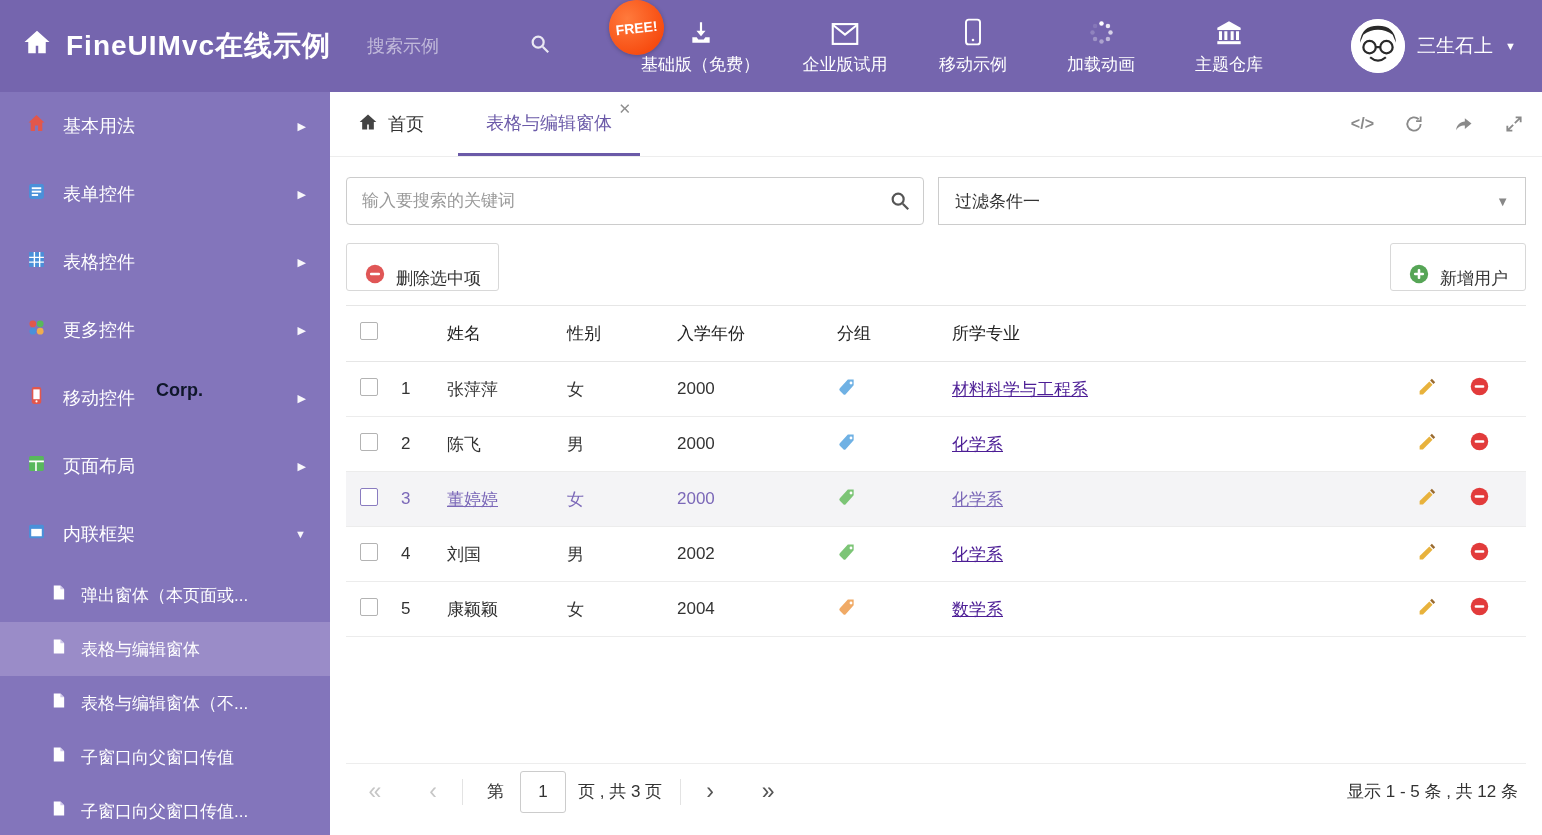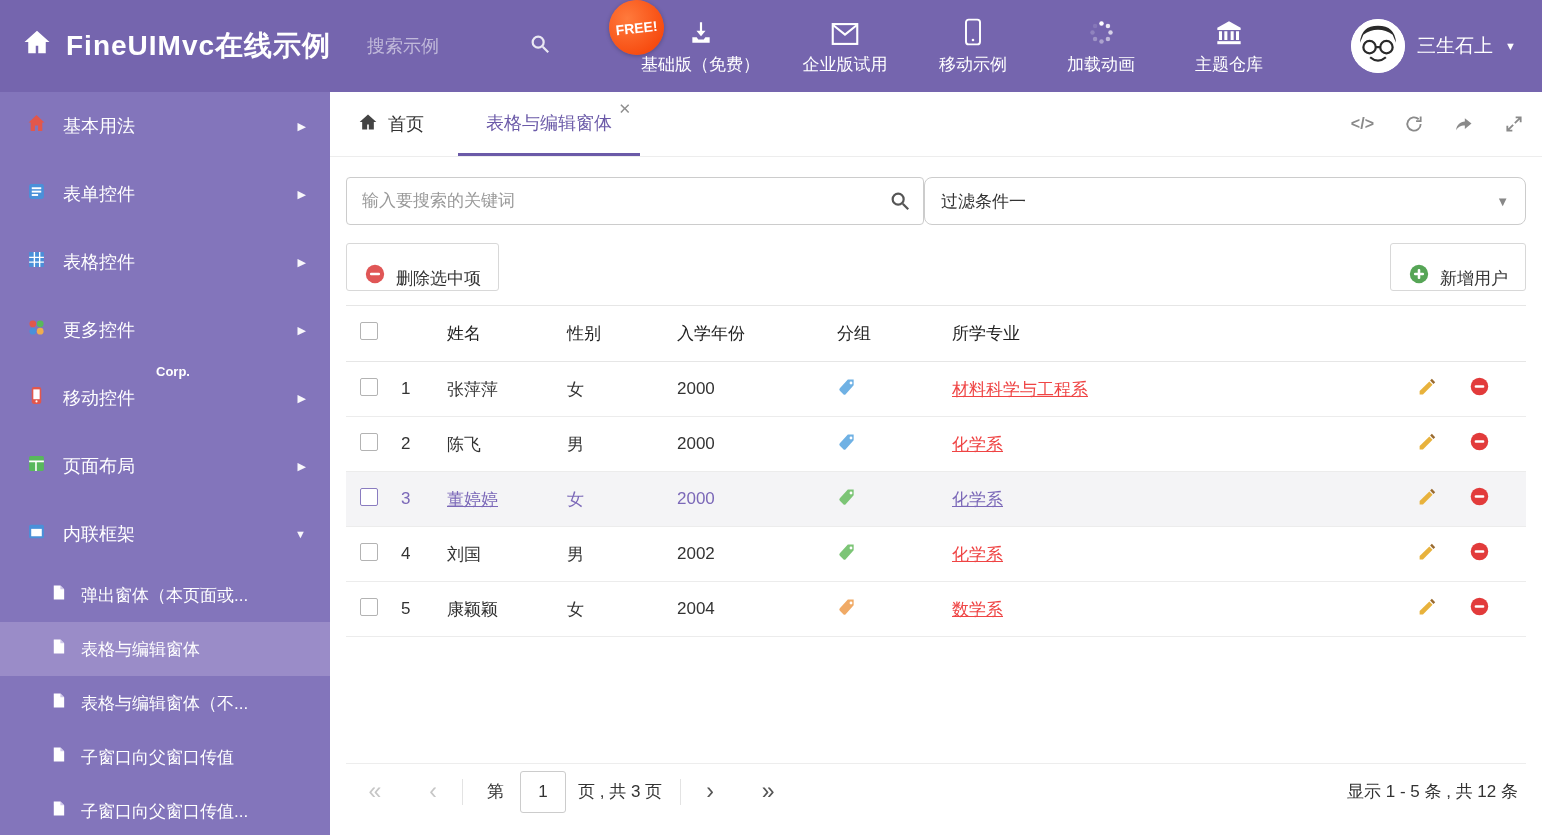--- a/index.html
+++ b/index.html
@@ -32,54 +32,54 @@
     box-shadow: 0 1px 4px rgba(0,0,0,.25);
   }
   .huser { display: flex; align-items: center; gap: 12px; margin-left: auto; padding-right: 26px; font-size: 19px; cursor: pointer; }
   .avatar { width: 54px; height: 54px; border-radius: 50%; overflow: hidden; background: #fff; flex: none; }
   .huser .caret { font-size: 11px; }
 
   
   .sidebar { position: absolute; top: 92px; left: 0; width: 330px; bottom: 0; background: #8375bb; overflow: hidden; }
   .side-item { height: 68px; display: flex; align-items: center; gap: 17px; padding: 0 24px 0 27px; color: #fff; font-size: 18px; cursor: pointer; }
   .side-item .arrow { margin-left: auto; font-size: 11px; opacity: .95; }
-  .side-item .corp { color: #ffffff; font-size: 13px; font-weight: bold; margin-left: 4px; align-self: flex-start; }
+  .side-item .corp { color: #0f172a; font-size: 18px; font-weight: bold; margin-left: 4px; align-self: flex-start; margin-top: 16px; }
   .side-sub { height: 54px; display: flex; align-items: center; gap: 14px; padding-left: 50px; color: #fff; font-size: 17px; cursor: pointer; }
   .side-sub.active { background: #9a8cc8; }
 
   
   .main { position: absolute; top: 92px; left: 330px; right: 0; bottom: 0; background: #fff; display: flex; flex-direction: column; }
   .tabbar { height: 65px; display: flex; align-items: stretch; padding: 0 18px; border-bottom: 1px solid #ededed; flex: none; }
   .tab-home { display: flex; align-items: center; gap: 10px; font-size: 18px; color: #333; padding: 8px 10px; cursor: pointer; }
   .tab-active { position: relative; margin-left: 24px; display: flex; align-items: center; padding: 0 28px; color: #6b5aa8; font-size: 18px; border-bottom: 3px solid #6b5aa8; cursor: pointer; }
   .tab-close { position: absolute; top: 9px; right: 9px; font-size: 15px; color: #8f8f8f; line-height: 1; cursor: pointer; }
   .tab-tools { margin-left: auto; display: flex; align-items: center; gap: 30px; color: #8a8a8a; }
   .tool { cursor: pointer; display: flex; align-items: center; font-size: 16px; font-weight: bold; }
 
   .content { flex: 1; display: flex; flex-direction: column; padding: 20px 16px 16px; min-height: 0; }
-  .filter-row { display: flex; flex: none; }
+  .filter-row { display: flex; gap: 14px; flex: none; }
   .search-box { position: relative; width: 578px; }
   .search-box input { width: 100%; height: 48px; border: 1px solid #ccc; border-radius: 4px; padding: 0 46px 0 15px; font-size: 17px; color: #333; outline: none; font-family: inherit; }
   .search-box input::placeholder { color: #999; }
   .search-box .sic { position: absolute; right: 13px; top: 13px; color: #555; cursor: pointer; }
-  .dropdown { flex: 1; height: 48px; border: 1px solid #ccc; border-radius: 8px; display: flex; align-items: center; padding: 0 16px; font-size: 17px; color: #333; cursor: pointer; }
+  .dropdown { flex: 1; height: 48px; border: 1px solid #ccc; border-radius: 0; display: flex; align-items: center; padding: 0 16px; font-size: 17px; color: #333; cursor: pointer; }
   .dropdown .caret { margin-left: auto; color: #888; font-size: 13px; }
 
   .grid-panel { flex: 1; display: flex; flex-direction: column; margin-top: 18px; min-height: 0; }
   .grid-toolbar { display: flex; padding-bottom: 14px; flex: none; }
   .btn { display: flex; align-items: flex-end; gap: 10px; height: 48px; padding: 0 17px; background: #fff; border: 1px solid #d8d8d8; border-radius: 3px; font-size: 17px; color: #333; cursor: pointer; font-family: inherit; }
   .spacer { flex: 1; }
 
   table { width: 100%; border-collapse: collapse; font-size: 17px; color: #333; flex: none; }
   thead th { height: 56px; font-weight: normal; text-align: left; border-top: 1px solid #e6e6e6; border-bottom: 1px solid #e6e6e6; color: #222; }
   tbody td { height: 55px; border-bottom: 1px solid #ececec; }
   .cell-cb { padding-left: 14px; }
   tr.selected td { background: #f4f4f6; color: #7b68b8; }
   tr.selected a.major { color: #7b68b8; }
-  a.major { color: #ef4444; text-decoration: underline; cursor: pointer; }
+  a.major { color: #4c1d95; text-decoration: underline; cursor: pointer; }
   .checkbox { width: 18px; height: 18px; border: 1px solid #b3b3b3; border-radius: 2px; background: #fff; cursor: pointer; }
   tr.selected .checkbox { border-color: #8a7cc0; }
   .actions { text-align: right; padding-right: 36px; white-space: nowrap; }
   .icon-btn { display: inline-block; margin-left: 26px; cursor: pointer; vertical-align: middle; }
   .tagwrap { display: inline-block; }
 
   .pagination { margin-top: auto; border-top: 1px solid #ededed; height: 56px; display: flex; align-items: center; font-size: 17px; color: #333; flex: none; }
   .pg-btn { width: 58px; text-align: center; font-size: 23px; cursor: pointer; color: #555; user-select: none; }
   .pg-btn.disabled { color: #c6c6c6; }
   .pg-sep { width: 1px; height: 26px; background: #e3e3e3; }

